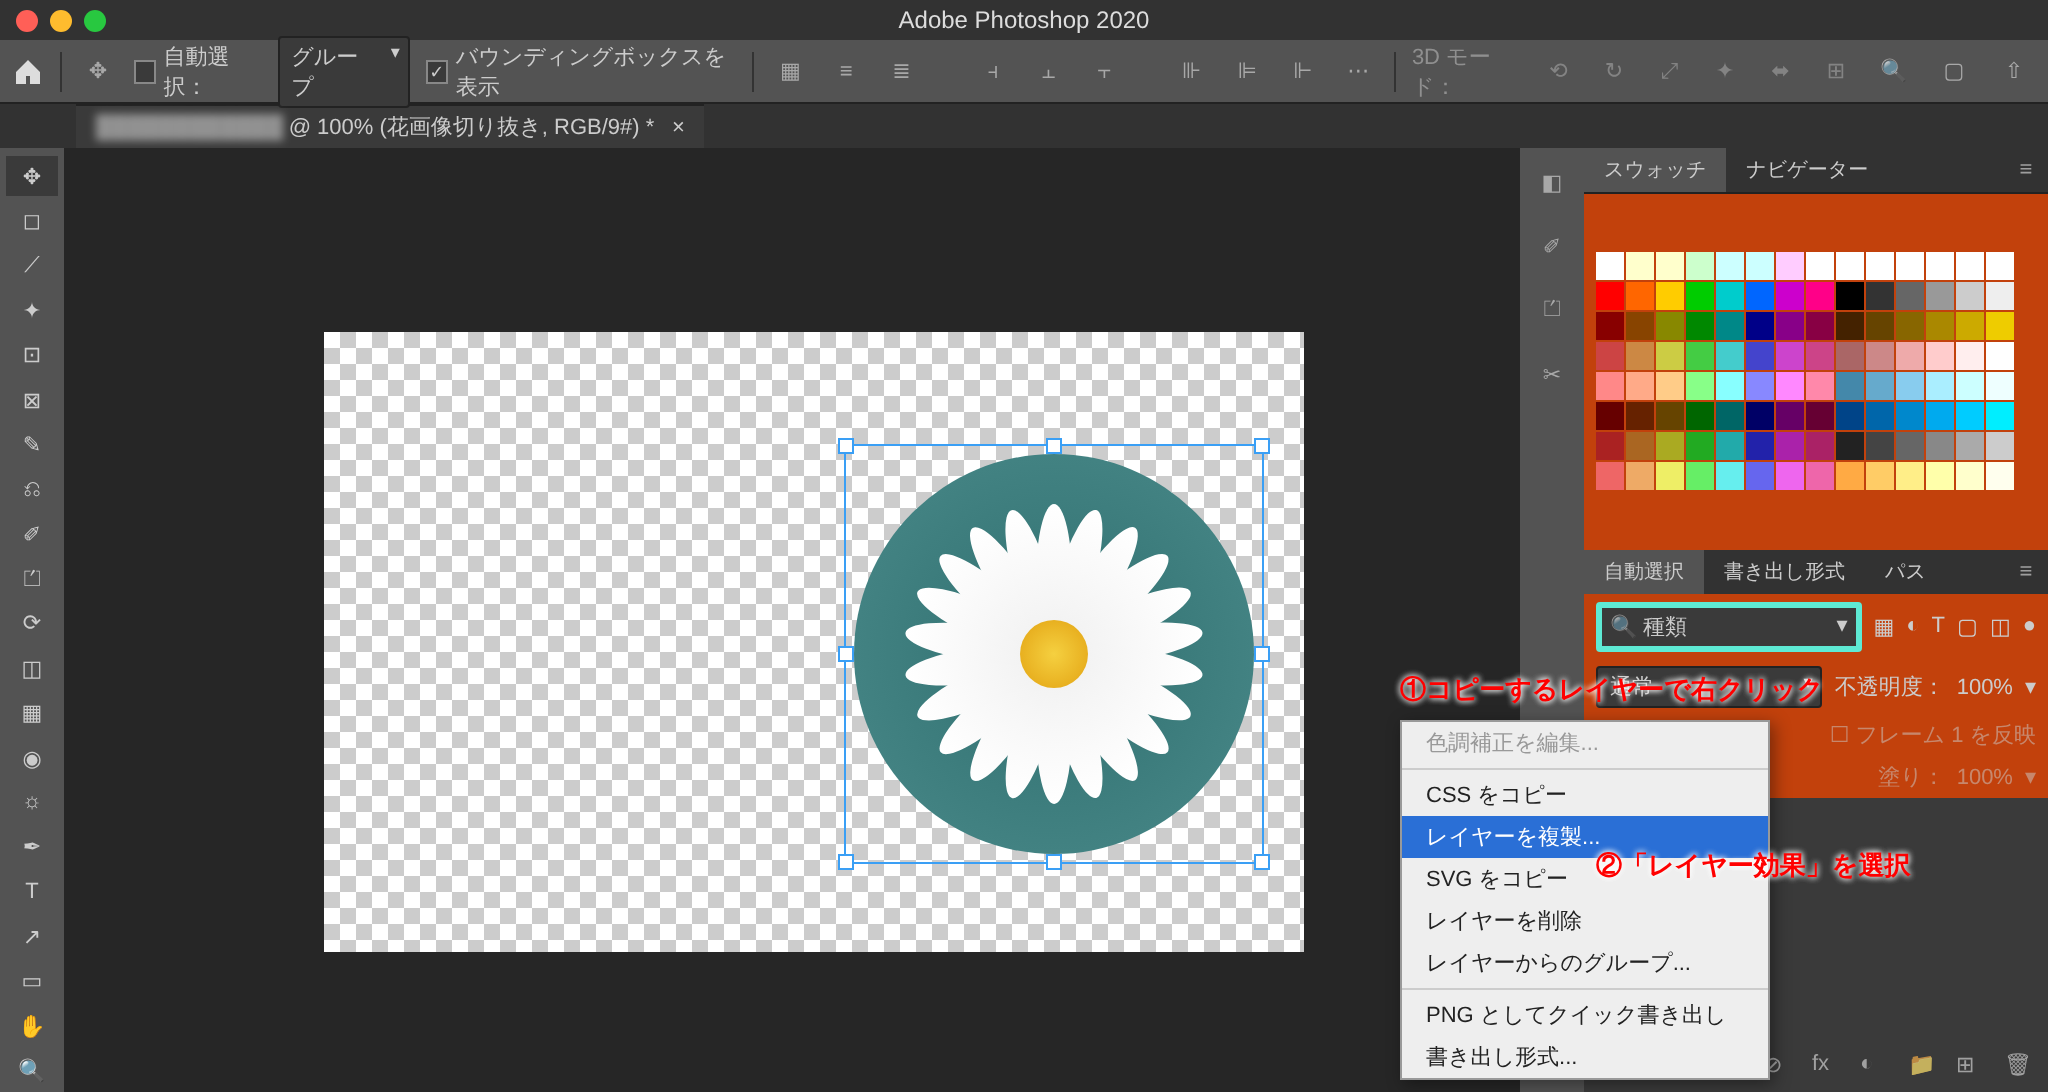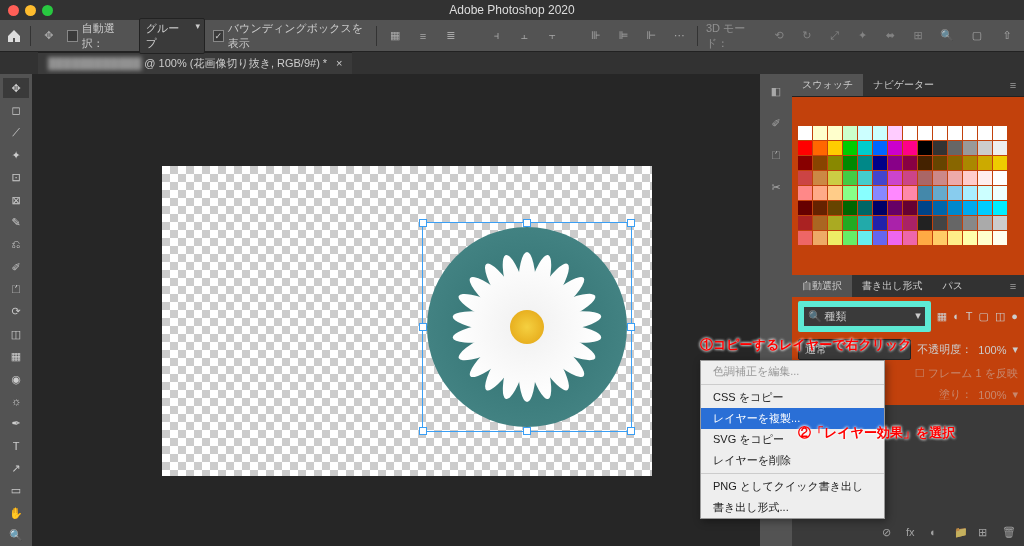--- a/index.html
+++ b/index.html
@@ -33,21 +33,21 @@
 .panels{width:232px;background:#c2410c;display:flex;flex-direction:column;gap:23px;}
 .panel-tabs{display:flex;background:#323232;border-bottom:1px solid #222;}
 .ptab{padding:4px 10px;font-size:10px;}
 .ptab.active{background:#535353;}
 .swatches{padding:6px;}
 .swrow{display:flex;gap:1px;margin-bottom:1px;}
 .sw{width:14px;height:14px;}
 .layer-panel{flex:1;display:flex;flex-direction:column;}
 .lp-tabs{display:flex;background:#323232;}
 .lp-controls{padding:4px 6px;display:flex;gap:6px;align-items:center;flex-wrap:wrap;}
-.search{background:#3a3a3a;border:6px solid #5eead4;padding:2px 4px;flex:1;border-radius:2px;font-size:10px;}
+.search{background:#3a3a3a;border:3px solid #5eead4;padding:2px 4px;flex:1;border-radius:2px;font-size:10px;}
 .lp-row{display:flex;align-items:center;padding:3px 6px;gap:6px;}
 .lp-icons{display:flex;gap:6px;margin-left:auto;}
 .context-menu{position:absolute;left:700px;top:360px;width:185px;background:#eee;border:1px solid #999;box-shadow:2px 2px 8px rgba(0,0,0,0.4);z-index:100;}
 .cm-item{padding:3px 12px;color:#222;font-size:11px;}
 .cm-item.disabled{color:#999;}
 .cm-item.sel{background:#2a6fd6;color:#fff;}
 .cm-sep{height:1px;background:#ccc;margin:2px 0;}
 .annotation{position:absolute;color:#f00;font-size:13px;font-weight:bold;text-shadow:0 0 3px #fff,0 0 3px #fff;z-index:101;}
 .foot-icons{position:absolute;bottom:6px;right:8px;display:flex;gap:10px;}
 .fi{width:14px;height:14px;opacity:0.7;}
@@ -377,19 +377,20 @@
   </div>
 </div>
 
 <div class="context-menu" id="ctx">
     <div class="cm-item disabled">色調補正を編集...</div>
     <div class="cm-sep"></div>
     <div class="cm-item">CSS をコピー</div>
     <div class="cm-item sel">レイヤーを複製...</div>
     <div class="cm-item">SVG をコピー</div>
     <div class="cm-item">レイヤーを削除</div>
+    <div class="cm-item">レイヤーからのグループ...</div>
     <div class="cm-sep"></div>
     <div class="cm-item">PNG としてクイック書き出し</div>
     <div class="cm-item">書き出し形式...</div>
   </div>
 
 <div class="annotation" style="left:700px;top:336px">①コピーするレイヤーで右クリック</div>
 <div class="annotation" style="left:798px;top:424px">②「レイヤー効果」を選択</div>
 
 </body></html>

